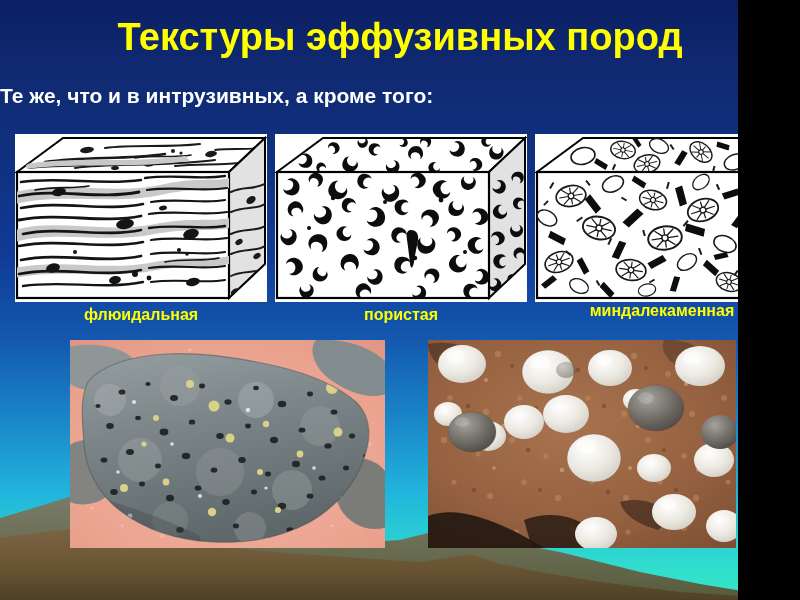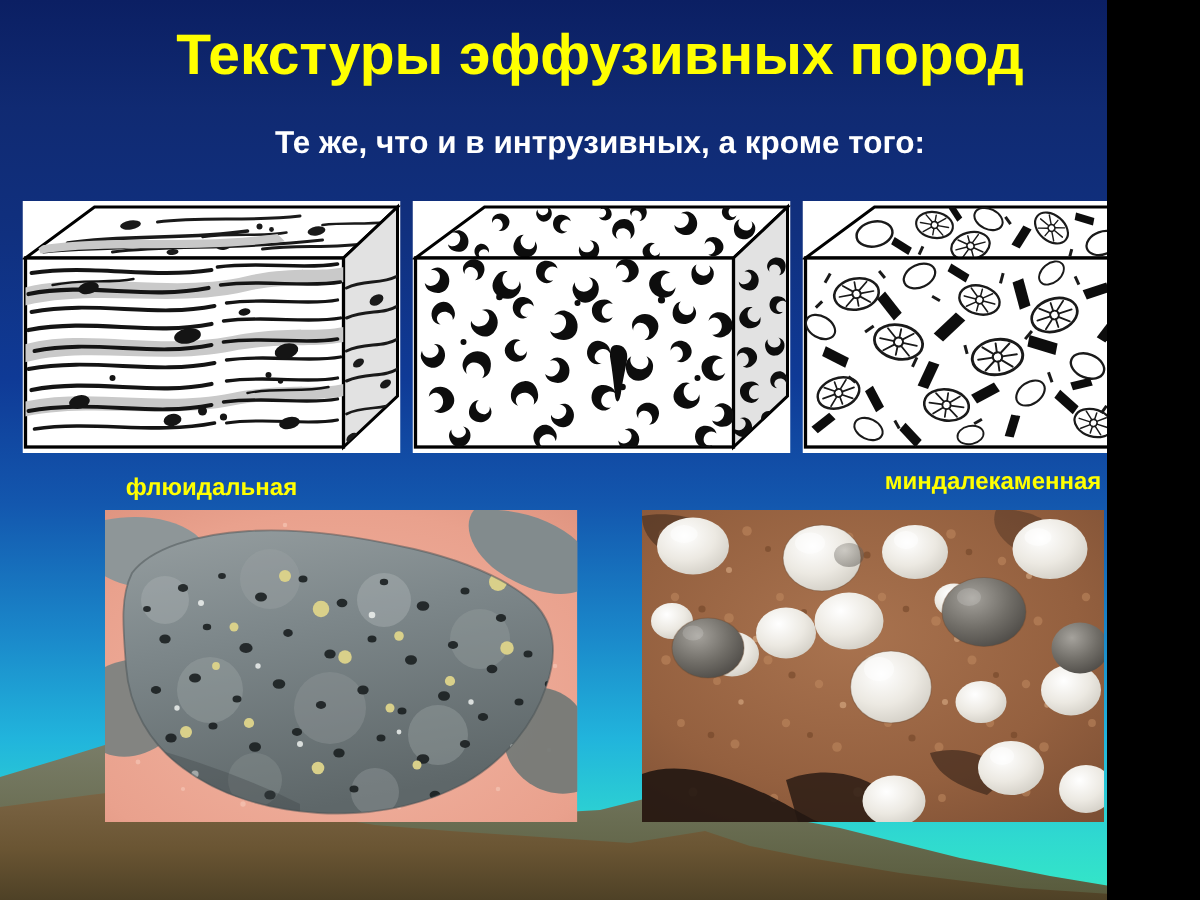--- a/index.html
+++ b/index.html
@@ -48,21 +48,21 @@
     font-weight: bold;
     letter-spacing: 0px;
     line-height: 1.05;
     white-space: nowrap;
   }
   .subtitle {
     position: absolute;
     left: 0;
     top: 84px;
     width: 800px;
-    text-align: center;
+    text-align: left;
     color: #ffffff;
     font-size: 21px;
     font-weight: bold;
     white-space: nowrap;
   }
 
   
   .panel {
     position: absolute;
     top: 134px;
@@ -70,21 +70,20 @@
   }
   .panel svg { display: block; }
 
   .panel-label {
     position: absolute;
     color: #ffff00;
     font-size: 16px;
     font-weight: bold;
     white-space: nowrap;
     text-align: center;
-    margin-top: 11px;
   }
 
   
   .photo {
     position: absolute;
     overflow: hidden;
   }
   .photo svg { display: block; }
 </style>
 </head>
@@ -323,20 +322,21 @@
         <circle cx="166" cy="66" r="2.4"></circle>
         <circle cx="34" cy="94" r="2"></circle>
         <circle cx="140" cy="124" r="2.2"></circle>
         <circle cx="190" cy="118" r="2"></circle>
 
         <path d="M136,96 C141,96 144,100 143,106 C142,112 140,120 139,128
                  C138,134 136,136 135,130 C134,120 133,112 132,106 C131,100 132,96 136,96 Z"></path>
       </g>
     </svg>
   </div>
+  <div class="panel-label" style="left:275px; top:306px; width:252px;">пористая</div>
 
   <div class="panel" style="left:535px; width:255px;">
     <svg width="255" height="168" viewBox="0 0 255 168">
       <defs>
         <clipPath id="clipA">
             <rect x="2" y="38" width="212" height="126"></rect>
           </clipPath>
         <clipPath id="clipAtop">
             <polygon points="2,38 48,4 252,4 214,38"></polygon>
           </clipPath>

